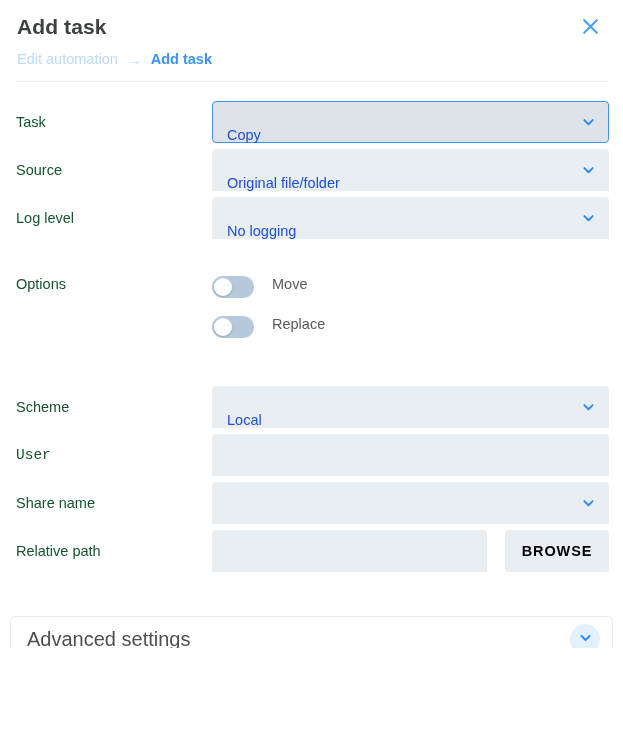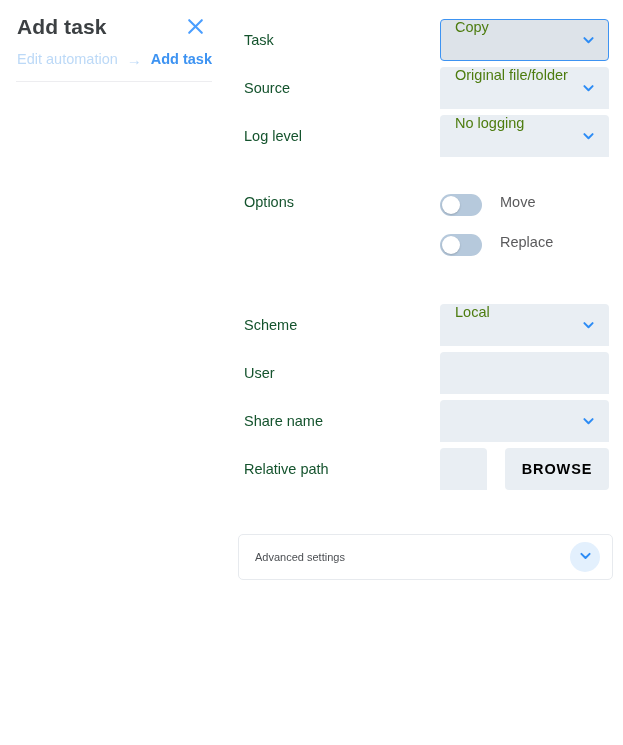--- a/index.html
+++ b/index.html
@@ -7,21 +7,21 @@
     margin: 0; padding: 0;
     width: 623px; height: 745px;
     background: #ffffff;
     font-family: "Liberation Sans", sans-serif;
     -webkit-font-smoothing: antialiased;
   }
   .dialog {
     position: relative;
     width: 623px; height: 648px;
     background: #ffffff;
-    display: flex; flex-direction: row;
+    display: flex; flex-direction: column;
     overflow: hidden;
   }
 
   
   .header {
     flex: 0 0 auto;
     padding: 14px 16px 0 16px;
   }
   .title-row {
     display: flex; align-items: flex-start; justify-content: space-between;
@@ -70,23 +70,23 @@
     padding-left: 2px;
   }
   .row-control { flex: 1 1 auto; }
 
   
   .field {
     position: relative;
     width: 100%; height: 42px;
     background: #e9eef3;
     border-radius: 4px 4px 0 0;
-    display: flex; align-items: flex-start;
+    display: flex; align-items: flex-end;
     padding: 0 14px;
-    font-size: 14.5px; color: #4d7c0f;
+    font-size: 14.5px; color: #1d4ed8;
     cursor: pointer;
     border: 1px solid transparent;
   }
   .field.focused {
     background: #dde3e9;
     border: 1px solid #3d93f2;
     border-radius: 4px;
   }
   .field.text-input { cursor: text; }
   .field .chev {
@@ -138,21 +138,21 @@
   .advanced {
     margin: 0 -4px;
     border: 1px solid #e7eaee;
     border-radius: 5px;
     height: 46px;
     display: flex; align-items: center; justify-content: space-between;
     padding: 0 8px 0 16px;
     background: #ffffff;
     cursor: pointer;
   }
-  .advanced-label { font-size: 11px; color: #4c4f53; }
+  .advanced-label { font-size: 20px; color: #4c4f53; }
   .advanced-chev {
     width: 30px; height: 30px; border-radius: 50%;
     background: #e3f0fd;
     display: flex; align-items: center; justify-content: center;
     margin-right: 4px;
   }
 
   
   .footer {
     flex: 0 0 auto;
@@ -274,21 +274,21 @@
           <span class="chev">
             <svg width="15" height="15" viewBox="0 0 15 15" aria-hidden="true">
               <path d="M3.4 5.6 L7.5 9.7 L11.6 5.6" fill="none" stroke="#2d8cf5" stroke-width="2" stroke-linecap="round" stroke-linejoin="round"></path>
             </svg>
           </span>
         </div>
       </div>
     </div>
 
     <div class="row" style="margin-top:6px;">
-      <div class="row-label" style="padding-top:13px;">User</div>
+      <div class="row-label" style="padding-top:13px;font-family:Liberation Mono, monospace;">User</div>
       <div class="row-control">
         <div class="field text-input">
           <span class="field-value"></span>
         </div>
       </div>
     </div>
 
     <div class="row" style="margin-top:6px;">
       <div class="row-label" style="padding-top:13px;">Share name</div>
       <div class="row-control">

